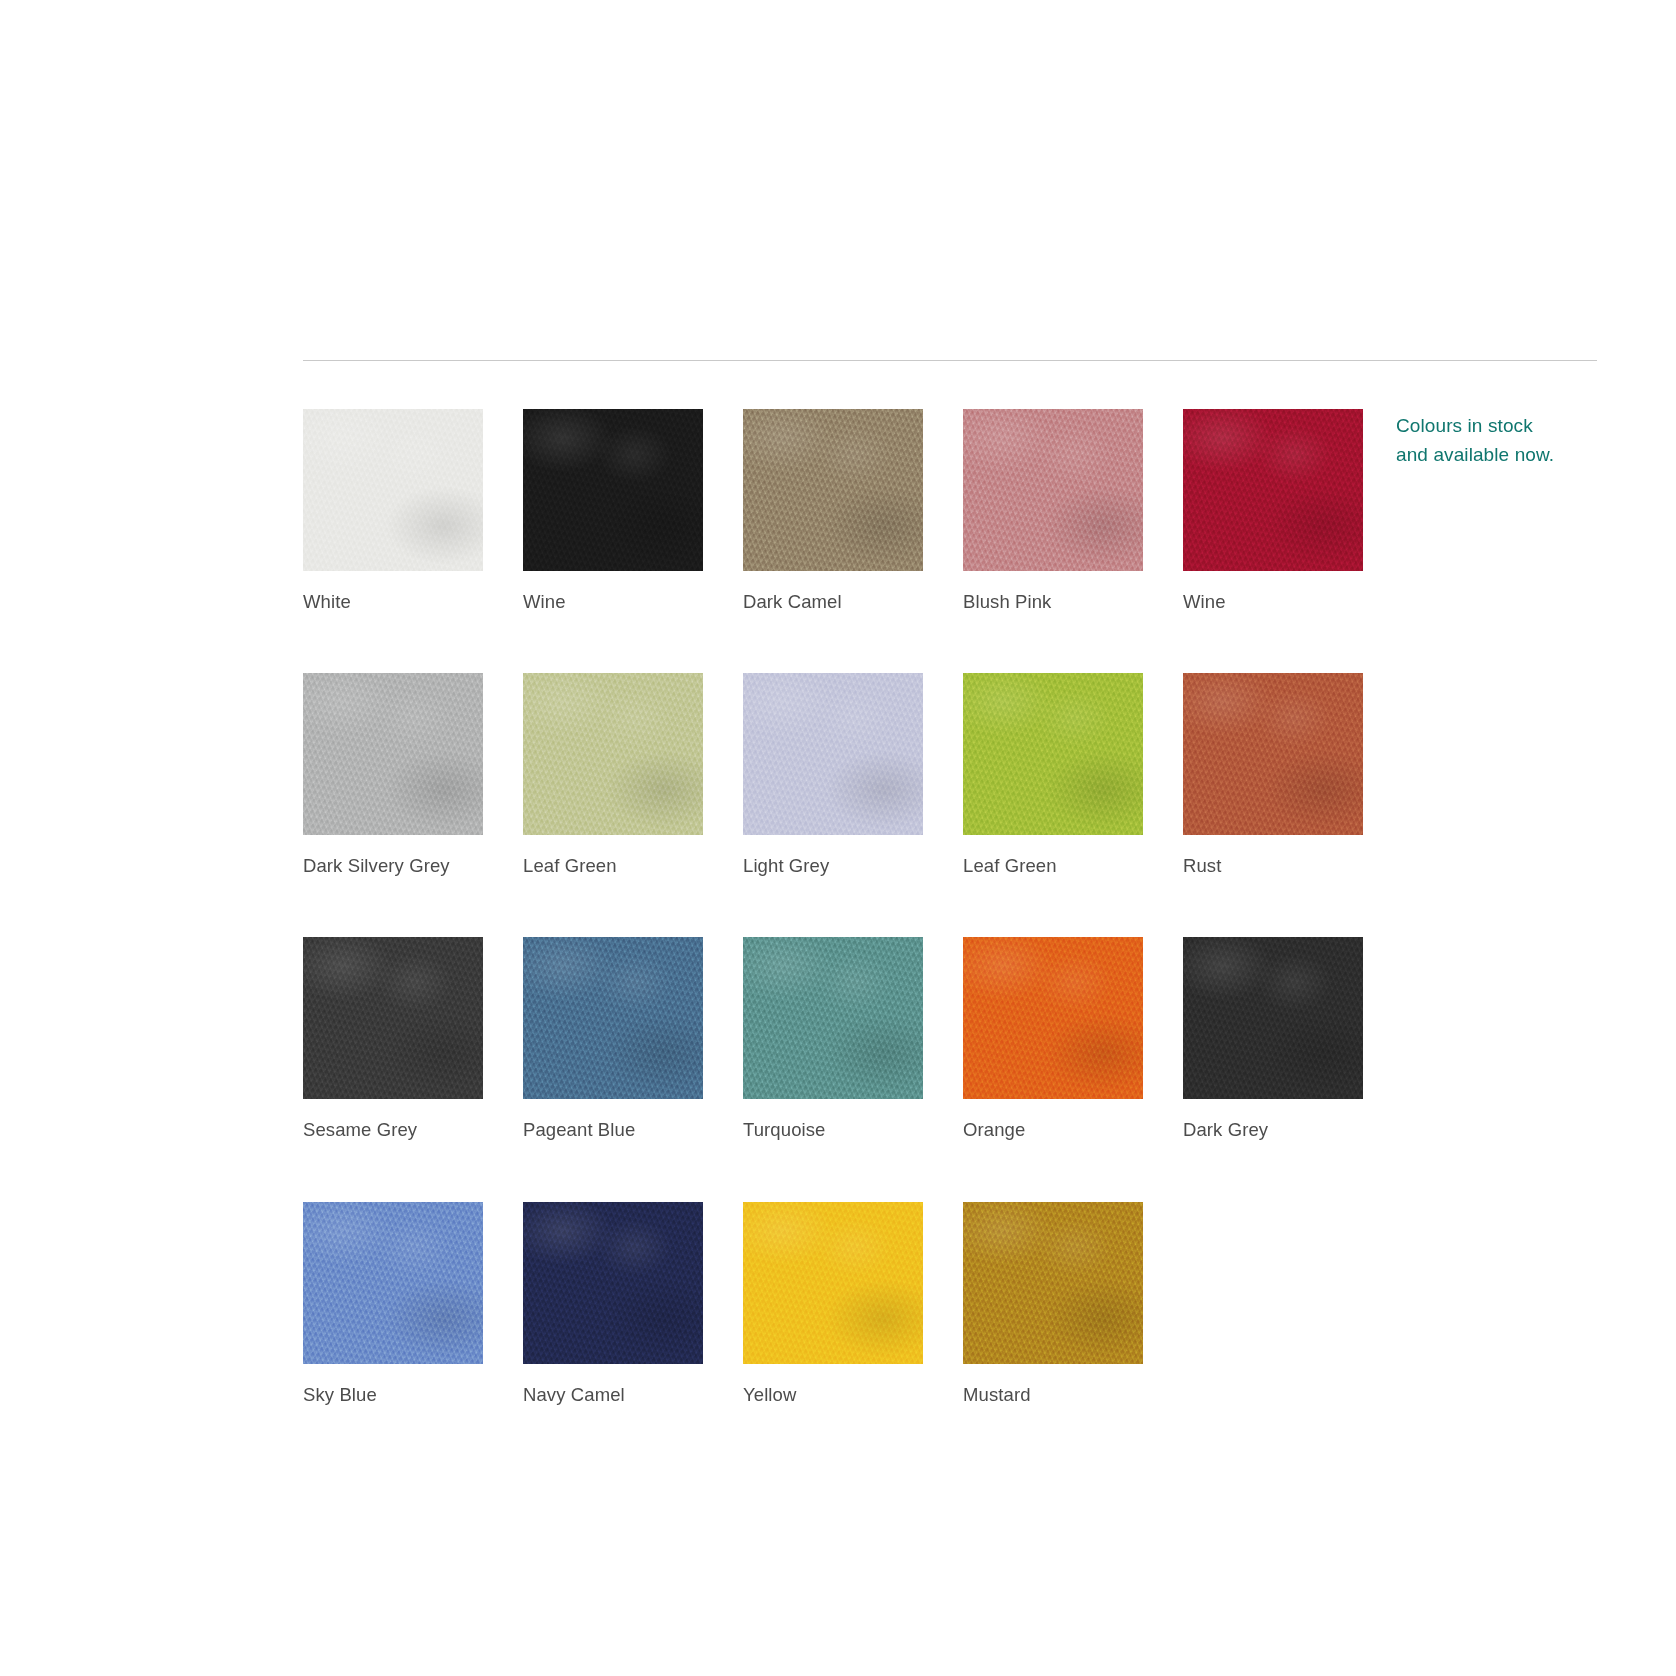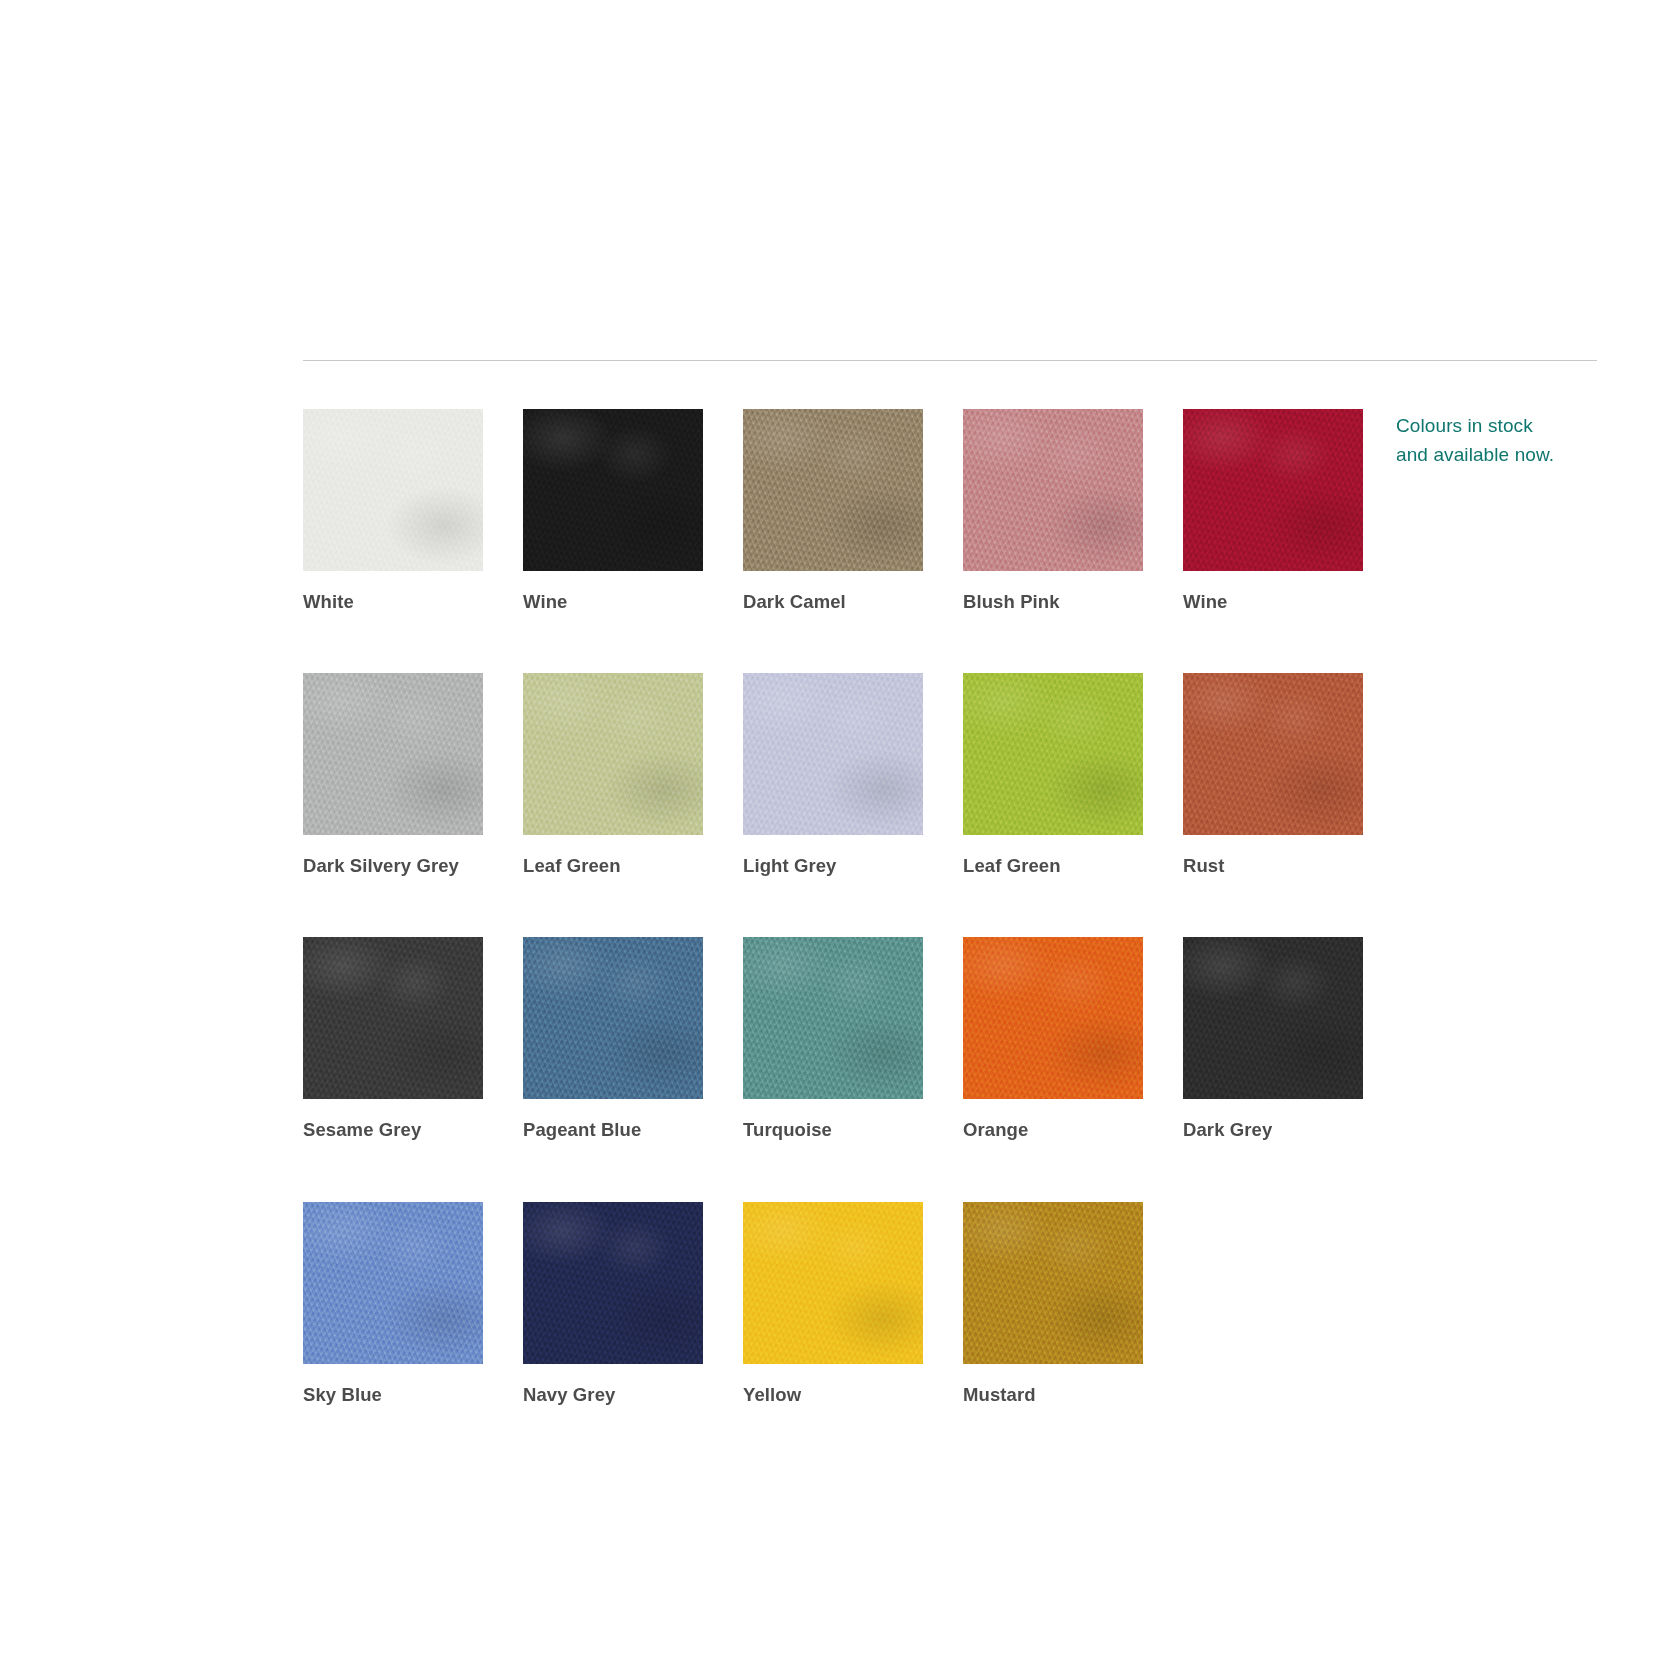--- a/index.html
+++ b/index.html
@@ -42,21 +42,20 @@
     top: 409px;
     width: 1100px;
     display: grid;
     grid-template-columns: repeat(5, 180px);
     column-gap: 40px;
     row-gap: 60px;
   }
 
   .swatch-cell {
     width: 192px;
-    font-weight: bold;
   }
 
   .swatch-chip {
     position: relative;
     width: 180px;
     height: 162px;
     overflow: hidden;
     background-color: #cccccc;
   }
 
@@ -187,21 +186,21 @@
       <div class="swatch-cell">
         <div class="swatch-chip" style="background-color: rgb(46, 46, 46);"></div>
         <div class="swatch-label">Dark Grey</div>
       </div>
       <div class="swatch-cell">
         <div class="swatch-chip" style="background-color: rgb(111, 143, 203);"></div>
         <div class="swatch-label">Sky Blue</div>
       </div>
       <div class="swatch-cell">
         <div class="swatch-chip" style="background-color: rgb(35, 42, 82);"></div>
-        <div class="swatch-label">Navy Grey</div>
+        <div class="swatch-label">Navy Camel</div>
       </div>
       <div class="swatch-cell">
         <div class="swatch-chip" style="background-color: rgb(240, 194, 32);"></div>
         <div class="swatch-label">Yellow</div>
       </div>
       <div class="swatch-cell">
         <div class="swatch-chip" style="background-color: rgb(179, 136, 32);"></div>
         <div class="swatch-label">Mustard</div>
       </div>
     </div>

